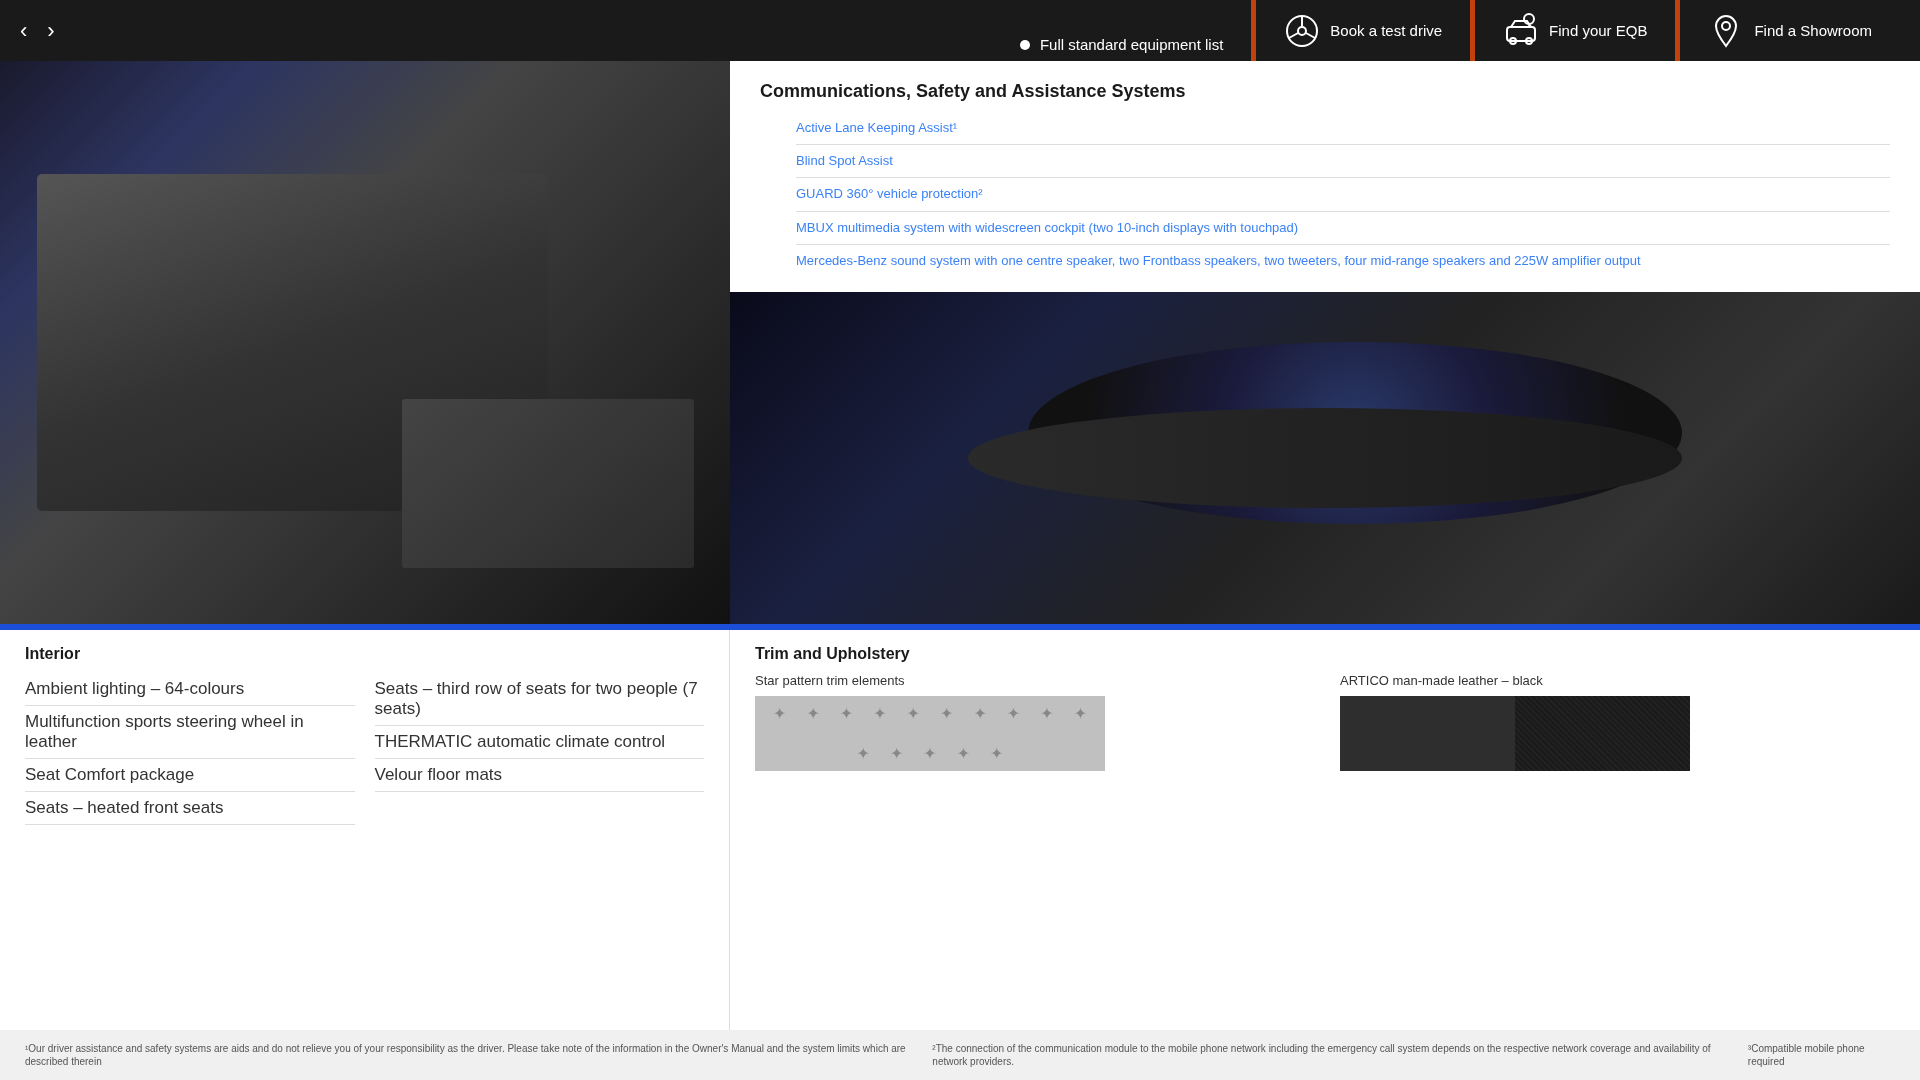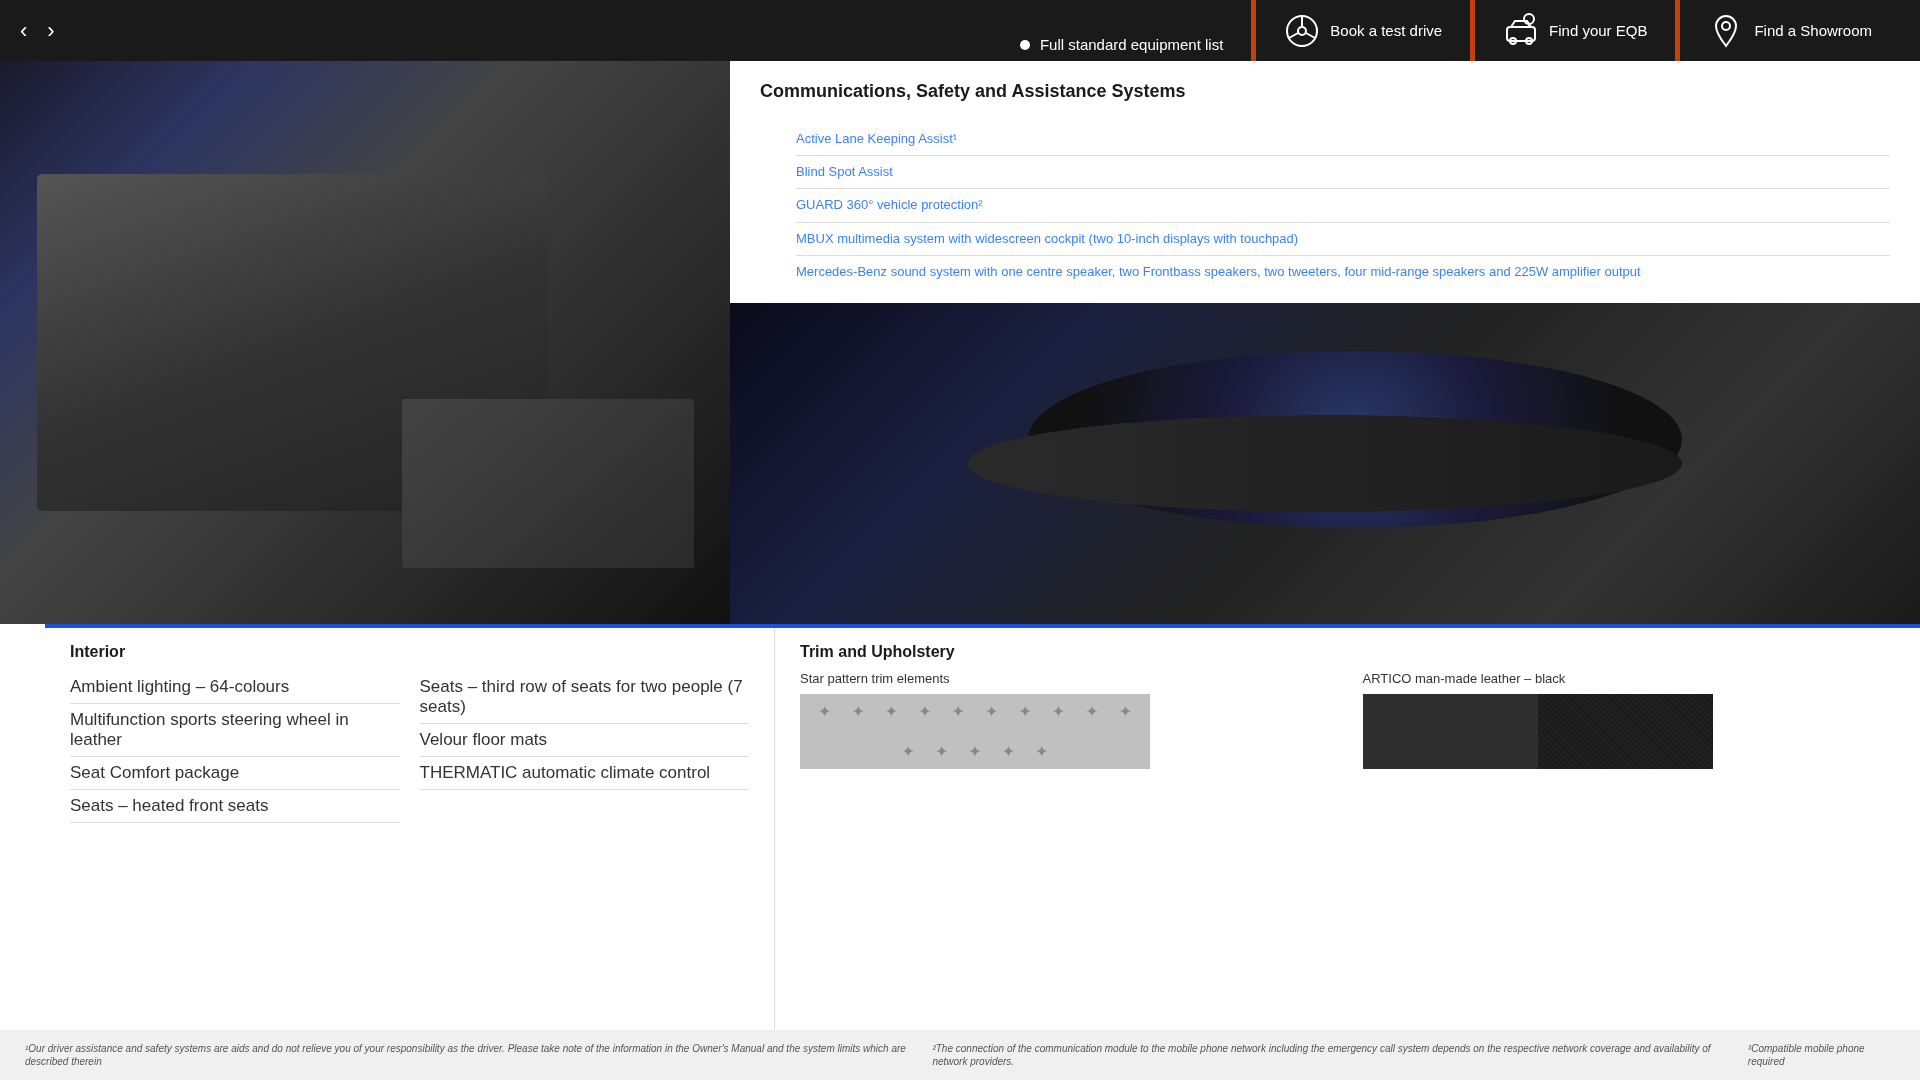--- a/index.html
+++ b/index.html
@@ -67,21 +67,21 @@
       display: flex;
       flex-direction: column;
     }
     .communications-section {
       padding: 20px 30px 15px 30px;
       background: #fff;
     }
     .section-title {
       font-size: 18px;
       font-weight: bold;
-      margin-bottom: 21px;
+      margin-bottom: 10px;
       color: #1a1a1a;
     }
     .two-col-list {
       display: flex;
       gap: 20px;
     }
     .list-col {
       flex: 1;
     }
     .list-item-row {
@@ -91,22 +91,21 @@
       border-bottom: 1px solid #ddd;
       line-height: 1.4;
       margin-left: 36px;
     }
     .list-item-row:last-child { border-bottom: none; }
 
     
     .bottom-row {
       display: flex;
       height: calc(1080px - 61px - 563px - 50px);
-      border-top: 4px solid #1d4ed8;
-      margin-left: 45px;
+      border-top: 6px solid #1d4ed8;
     }
     .interior-section {
       width: 730px;
       padding: 15px 25px;
       border-right: 1px solid #ddd;
     }
     .trim-section {
       flex: 1;
       padding: 15px 25px;
     }
@@ -141,21 +140,20 @@
     
     .footnote-bar {
       background: #f0f0f0;
       padding: 8px 25px;
       font-size: 10px;
       color: #555;
       height: 50px;
       display: flex;
       align-items: center;
       line-height: 1.3;
-      font-style: italic;
     }
 
     
     .left-img {
       width: 730px;
       height: 563px;
       background: linear-gradient(135deg, #1a1a2e 0%, #2d3561 20%, #444 40%, #333 60%, #222 80%, #111 100%);
       position: relative;
       overflow: hidden;
     }
@@ -319,22 +317,22 @@
     <div class="subsection-title">Interior</div>
     <div class="interior-grid">
       <div>
         <div class="interior-item">Ambient lighting – 64-colours</div>
         <div class="interior-item">Multifunction sports steering wheel in leather</div>
         <div class="interior-item">Seat Comfort package</div>
         <div class="interior-item">Seats – heated front seats</div>
       </div>
       <div>
         <div class="interior-item">Seats – third row of seats for two people (7 seats)</div>
+        <div class="interior-item">THERMATIC automatic climate control</div>
         <div class="interior-item">Velour floor mats</div>
-        <div class="interior-item">THERMATIC automatic climate control</div>
       </div>
     </div>
   </div>
 
   <div class="trim-section">
     <div class="subsection-title">Trim and Upholstery</div>
     <div class="trim-grid">
       <div>
         <div class="trim-label">Star pattern trim elements</div>
         <div class="star-pattern">

